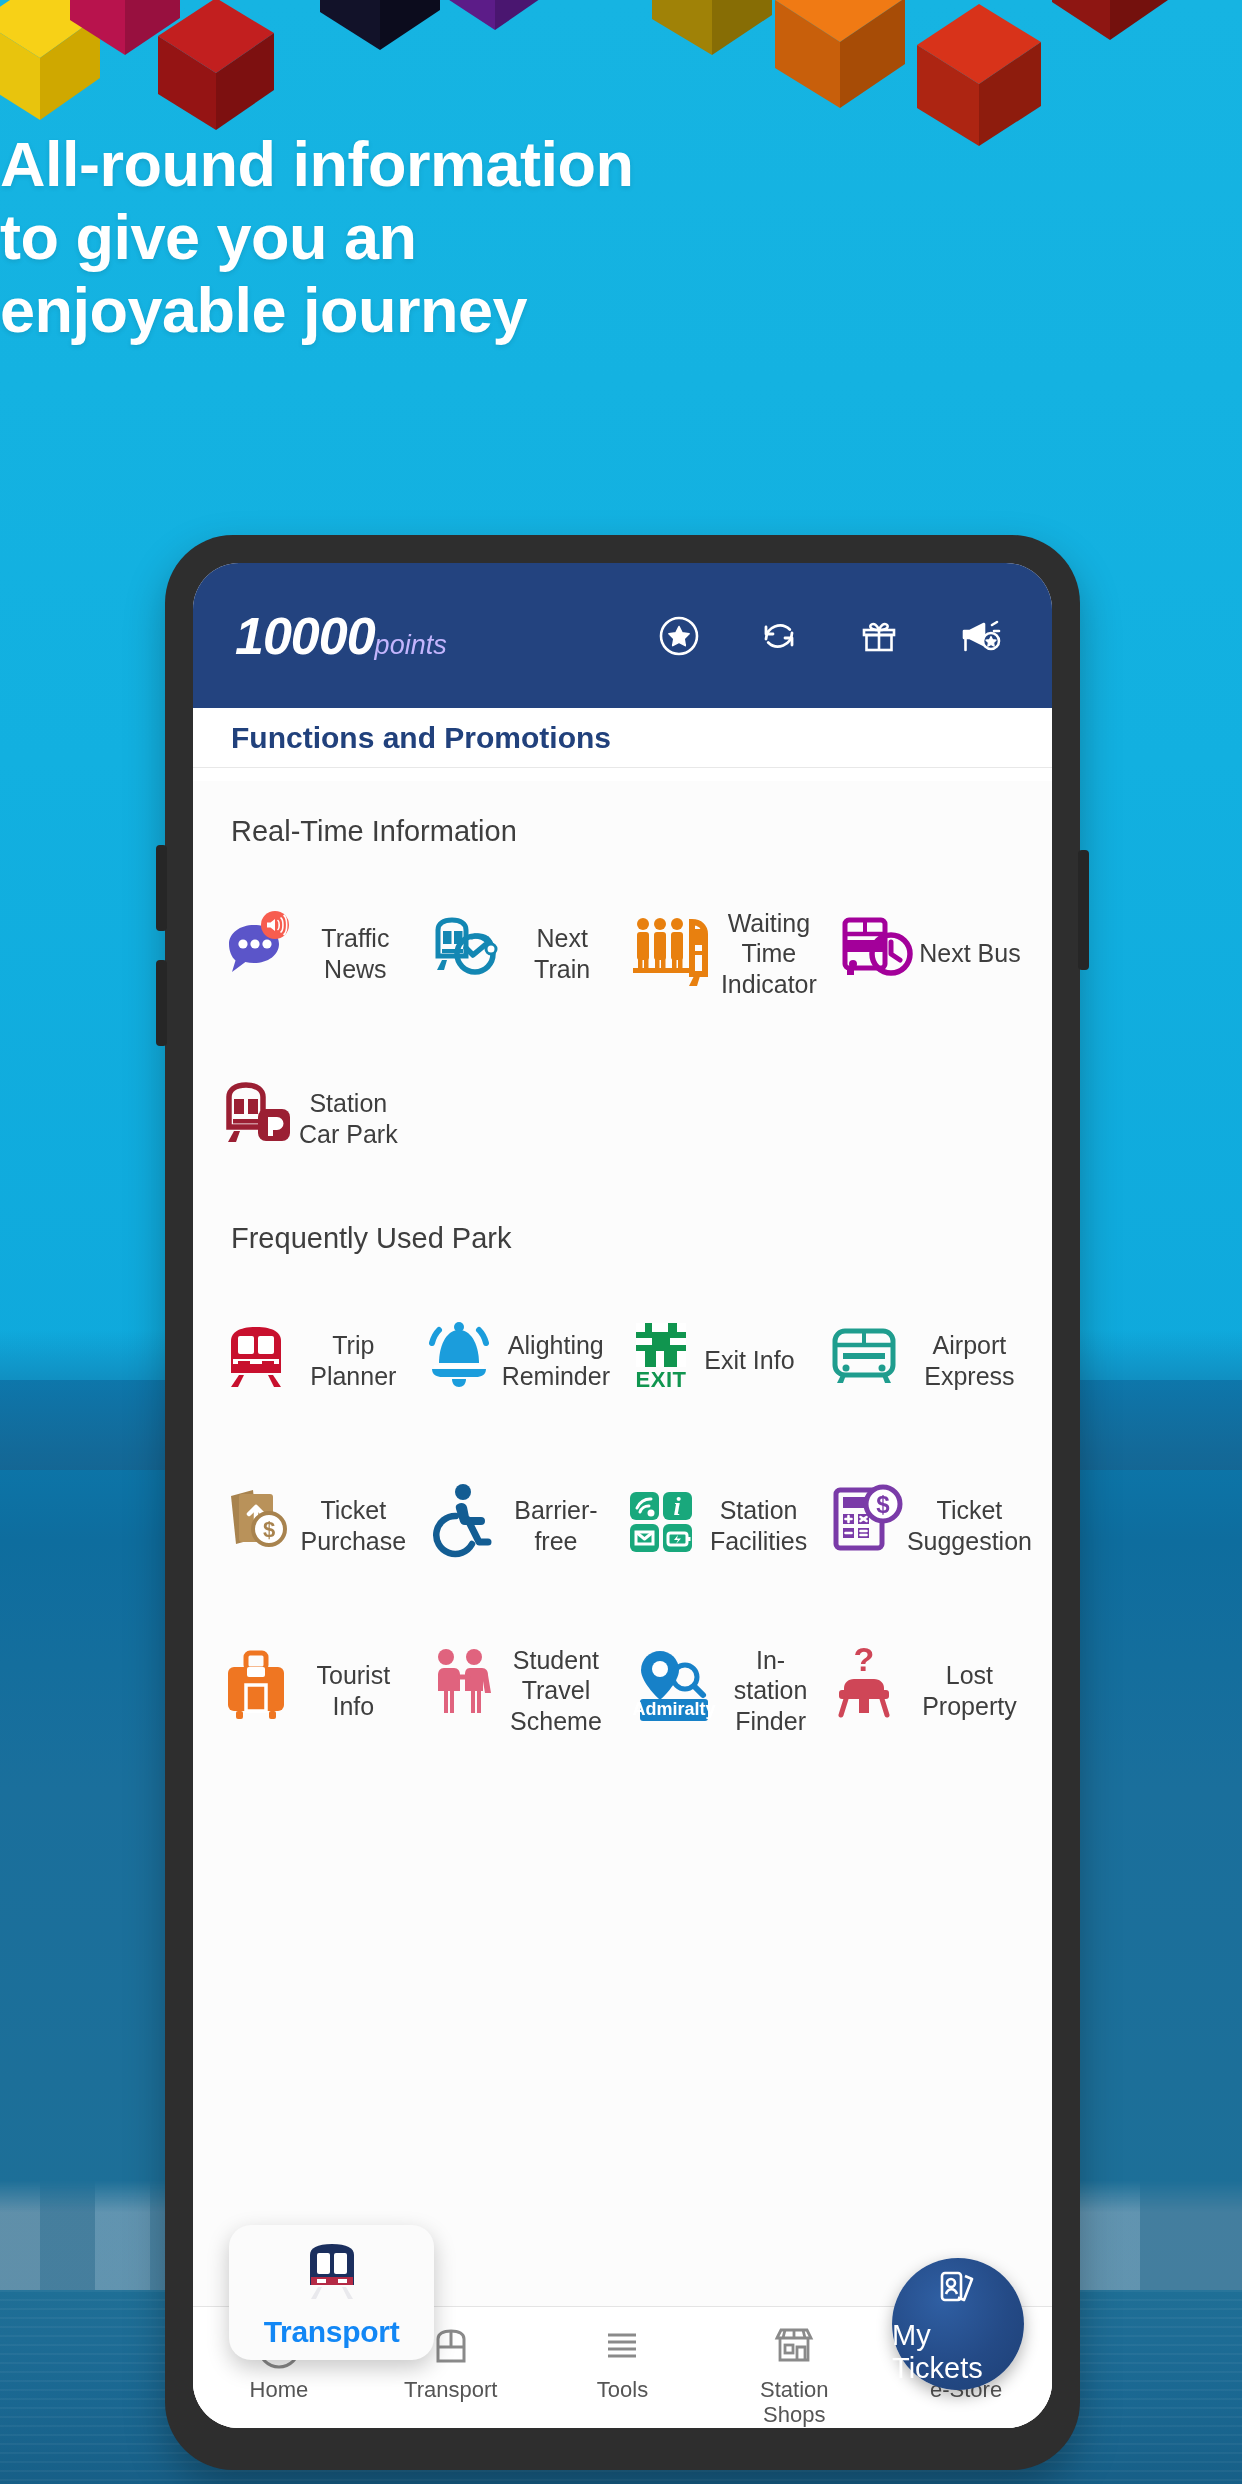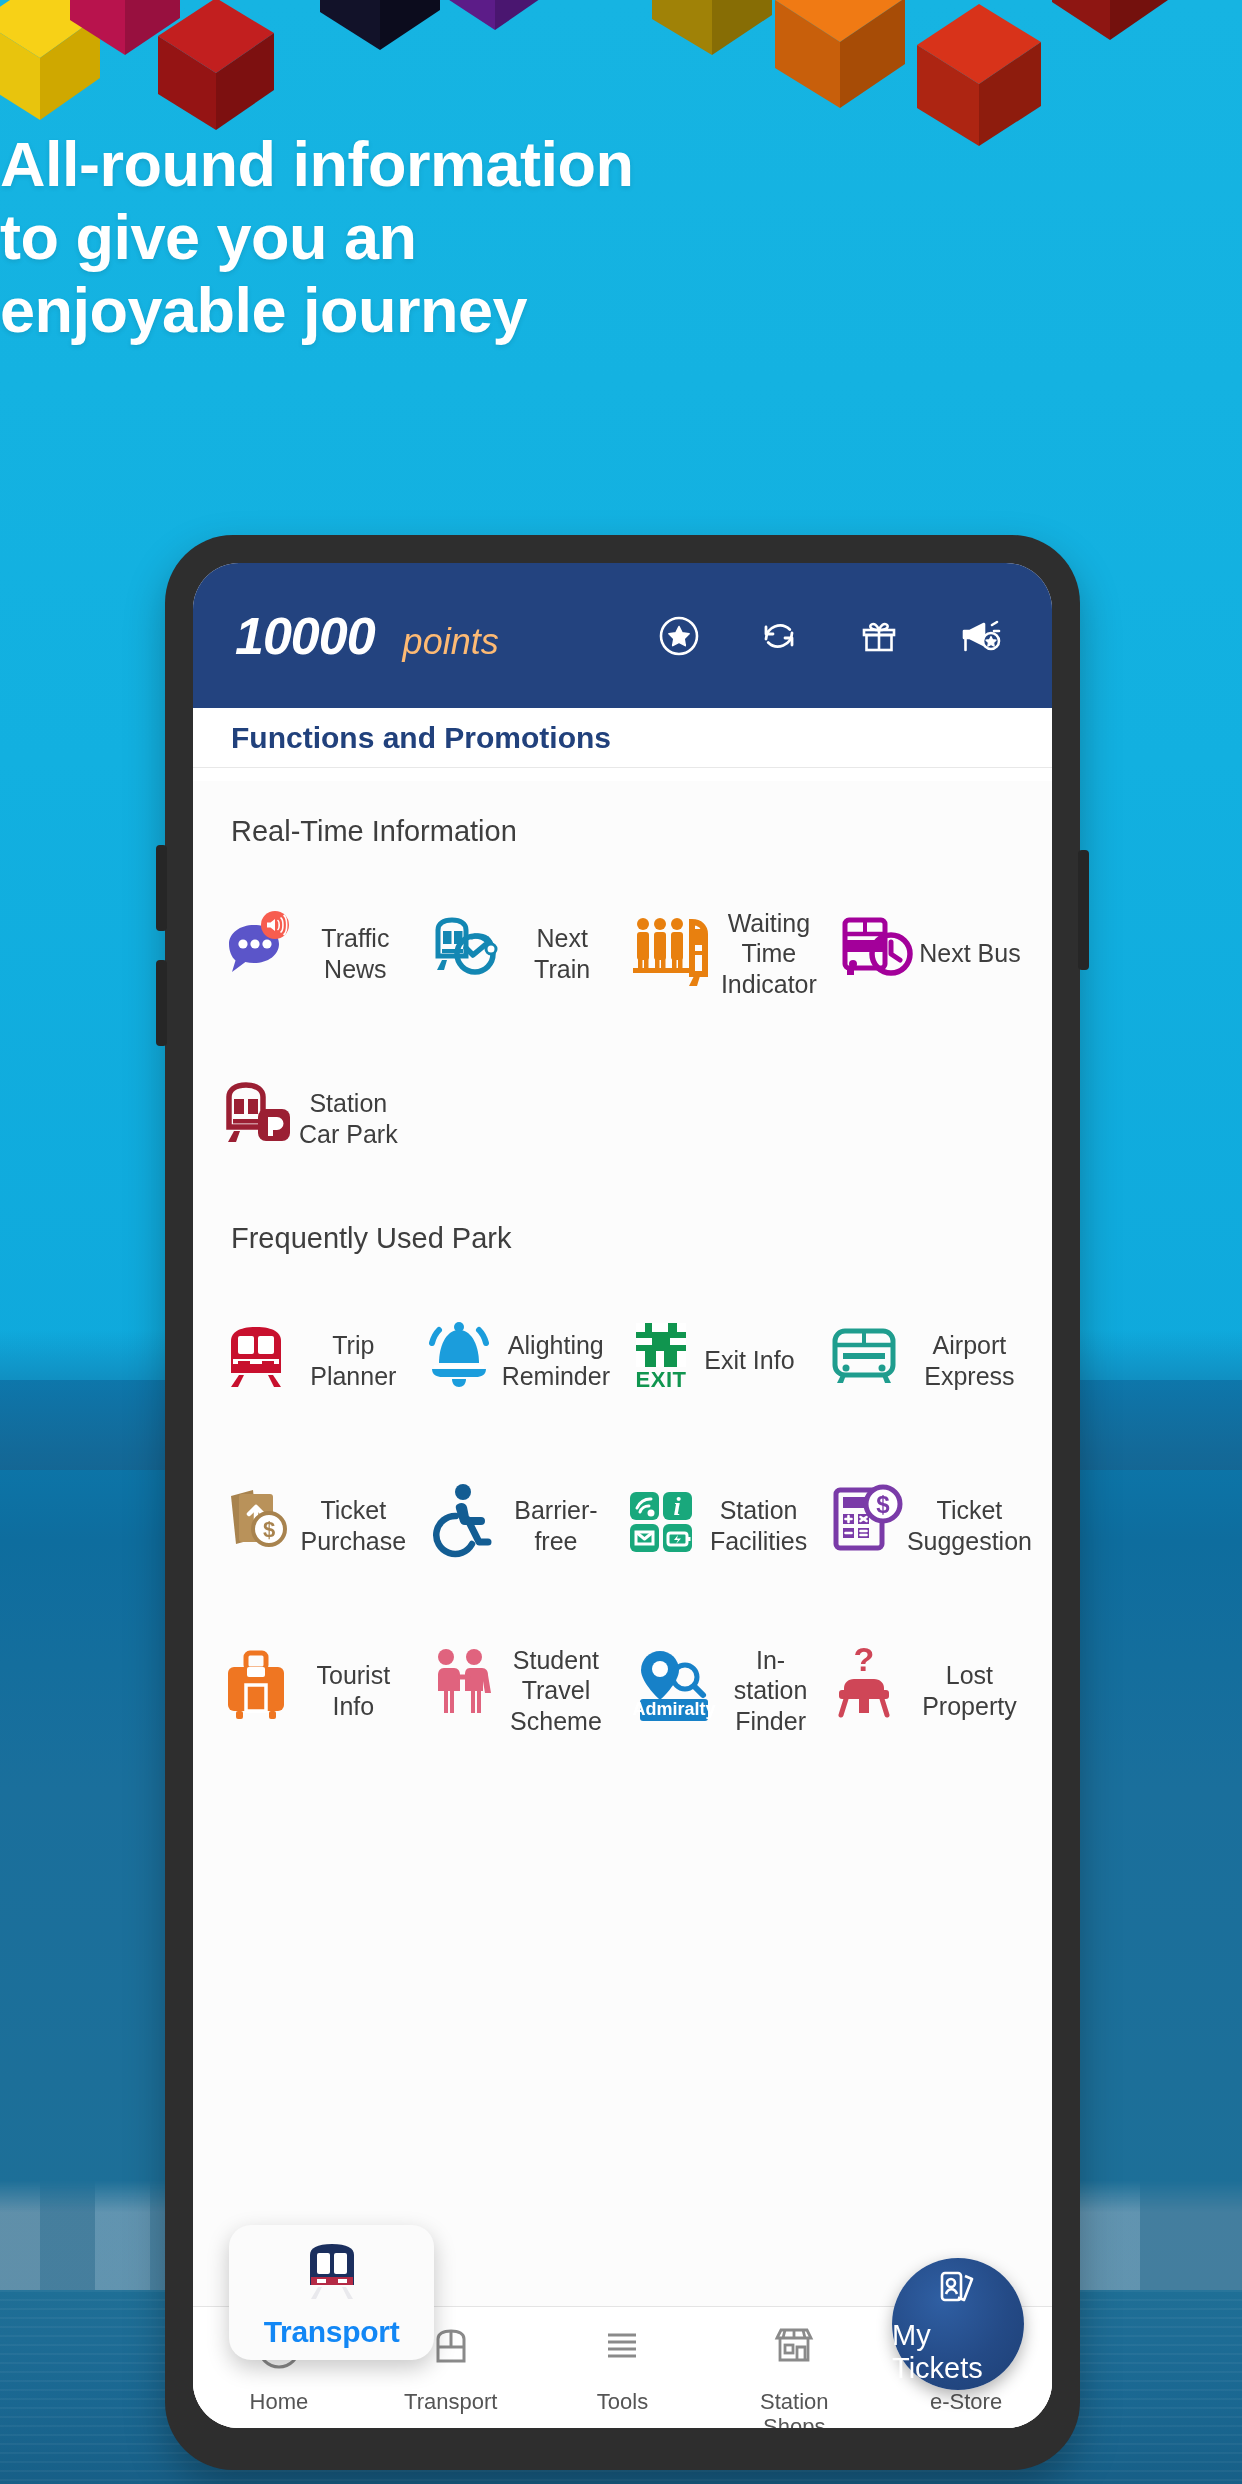--- a/index.html
+++ b/index.html
@@ -96,21 +96,21 @@
 
   
   .app-header {
     height:145px; background:#23437f;
     display:flex; align-items:center; padding:0 42px;
     position:relative;
     font-style:italic;
   }
   .pts-wrap { display:flex; align-items:baseline; flex:1; }
   .pts-num { color:#fff; font-size:52px; font-weight:bold; letter-spacing:-1px; }
-  .pts-lbl { color:#fdba74; font-size:36px; margin-left:28px; font-weight:normal; }
+  .pts-lbl { color:#c4b5fd; font-size:27px; margin-left:0; font-weight:normal; }
   .hdr-icons { display:flex; align-items:center; gap:54px; padding-right:6px; }
   .hdr-icons svg { display:block; }
 
   
   .title-bar {
     height:60px; background:#fff;
     display:flex; align-items:center; padding:0 38px;
     border-bottom:1px solid #e8e8e8;
   }
   .title-bar .t {
@@ -142,21 +142,21 @@
     color:#3e3e3e; font-size:25px; line-height:1.22;
   }
 
   
   .bottom-nav {
     position:absolute; left:0; right:0; bottom:0; height:122px;
     background:#ffffff; border-top:1px solid #e4e4e4;
     display:flex; align-items:flex-start; padding-top:14px;
   }
   .nav-item {
-    flex:1; display:flex; flex-direction:column; align-items:center; gap:16px;
+    flex:1; display:flex; flex-direction:column; align-items:center; gap:4px;
   }
   .nav-item .nl {
     font-size:22px; color:#555; text-align:center; line-height:1.15;
   }
   .nav-item svg { display:block; }
 
   .my-tickets {
     position:absolute; right:28px; bottom:38px;
     width:132px; height:132px; border-radius:66px;
     background: radial-gradient(circle at 38% 32%, #2f5fa3 0%, #244a86 55%, #1d3f75 100%);

